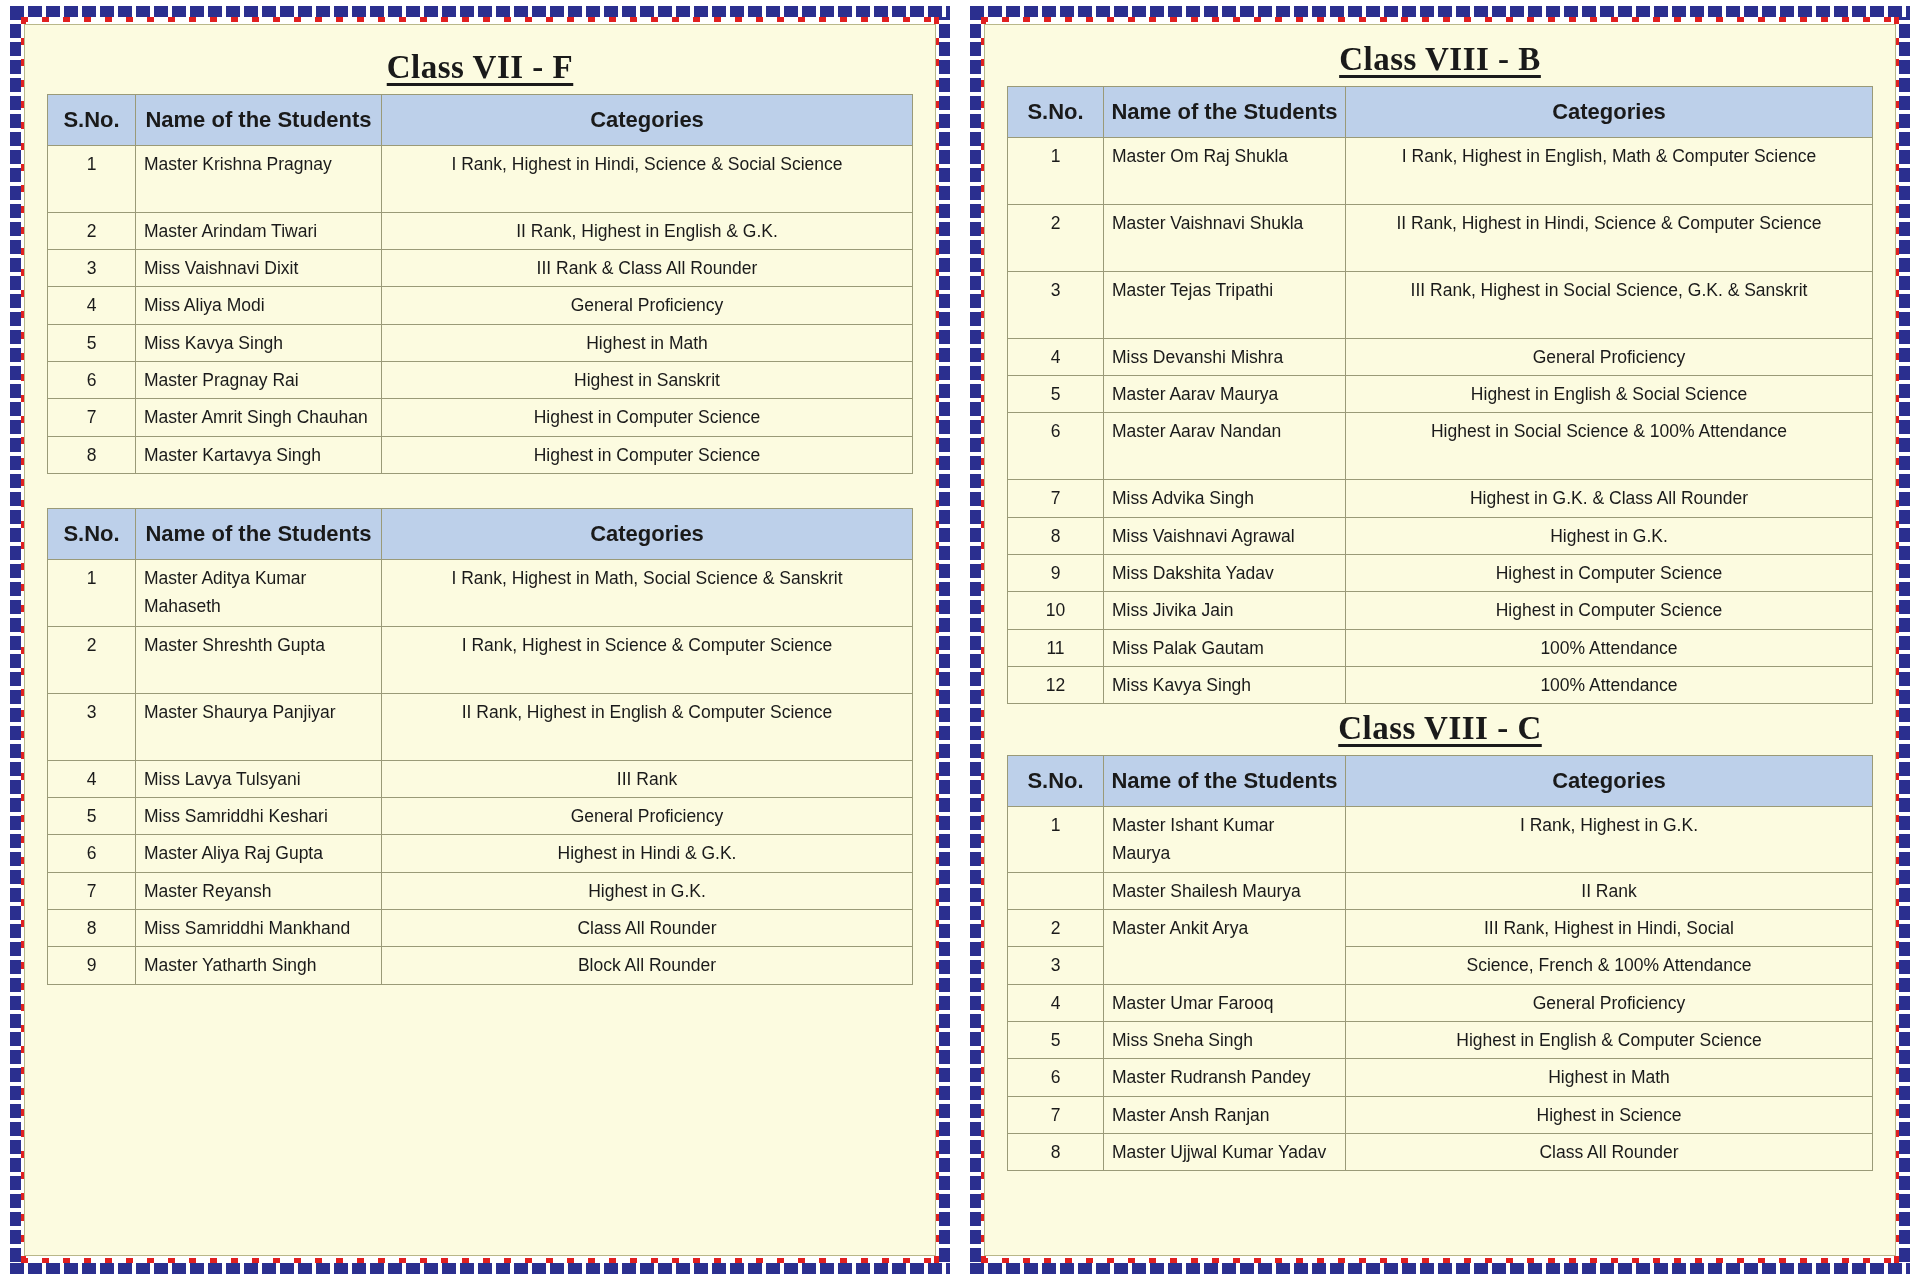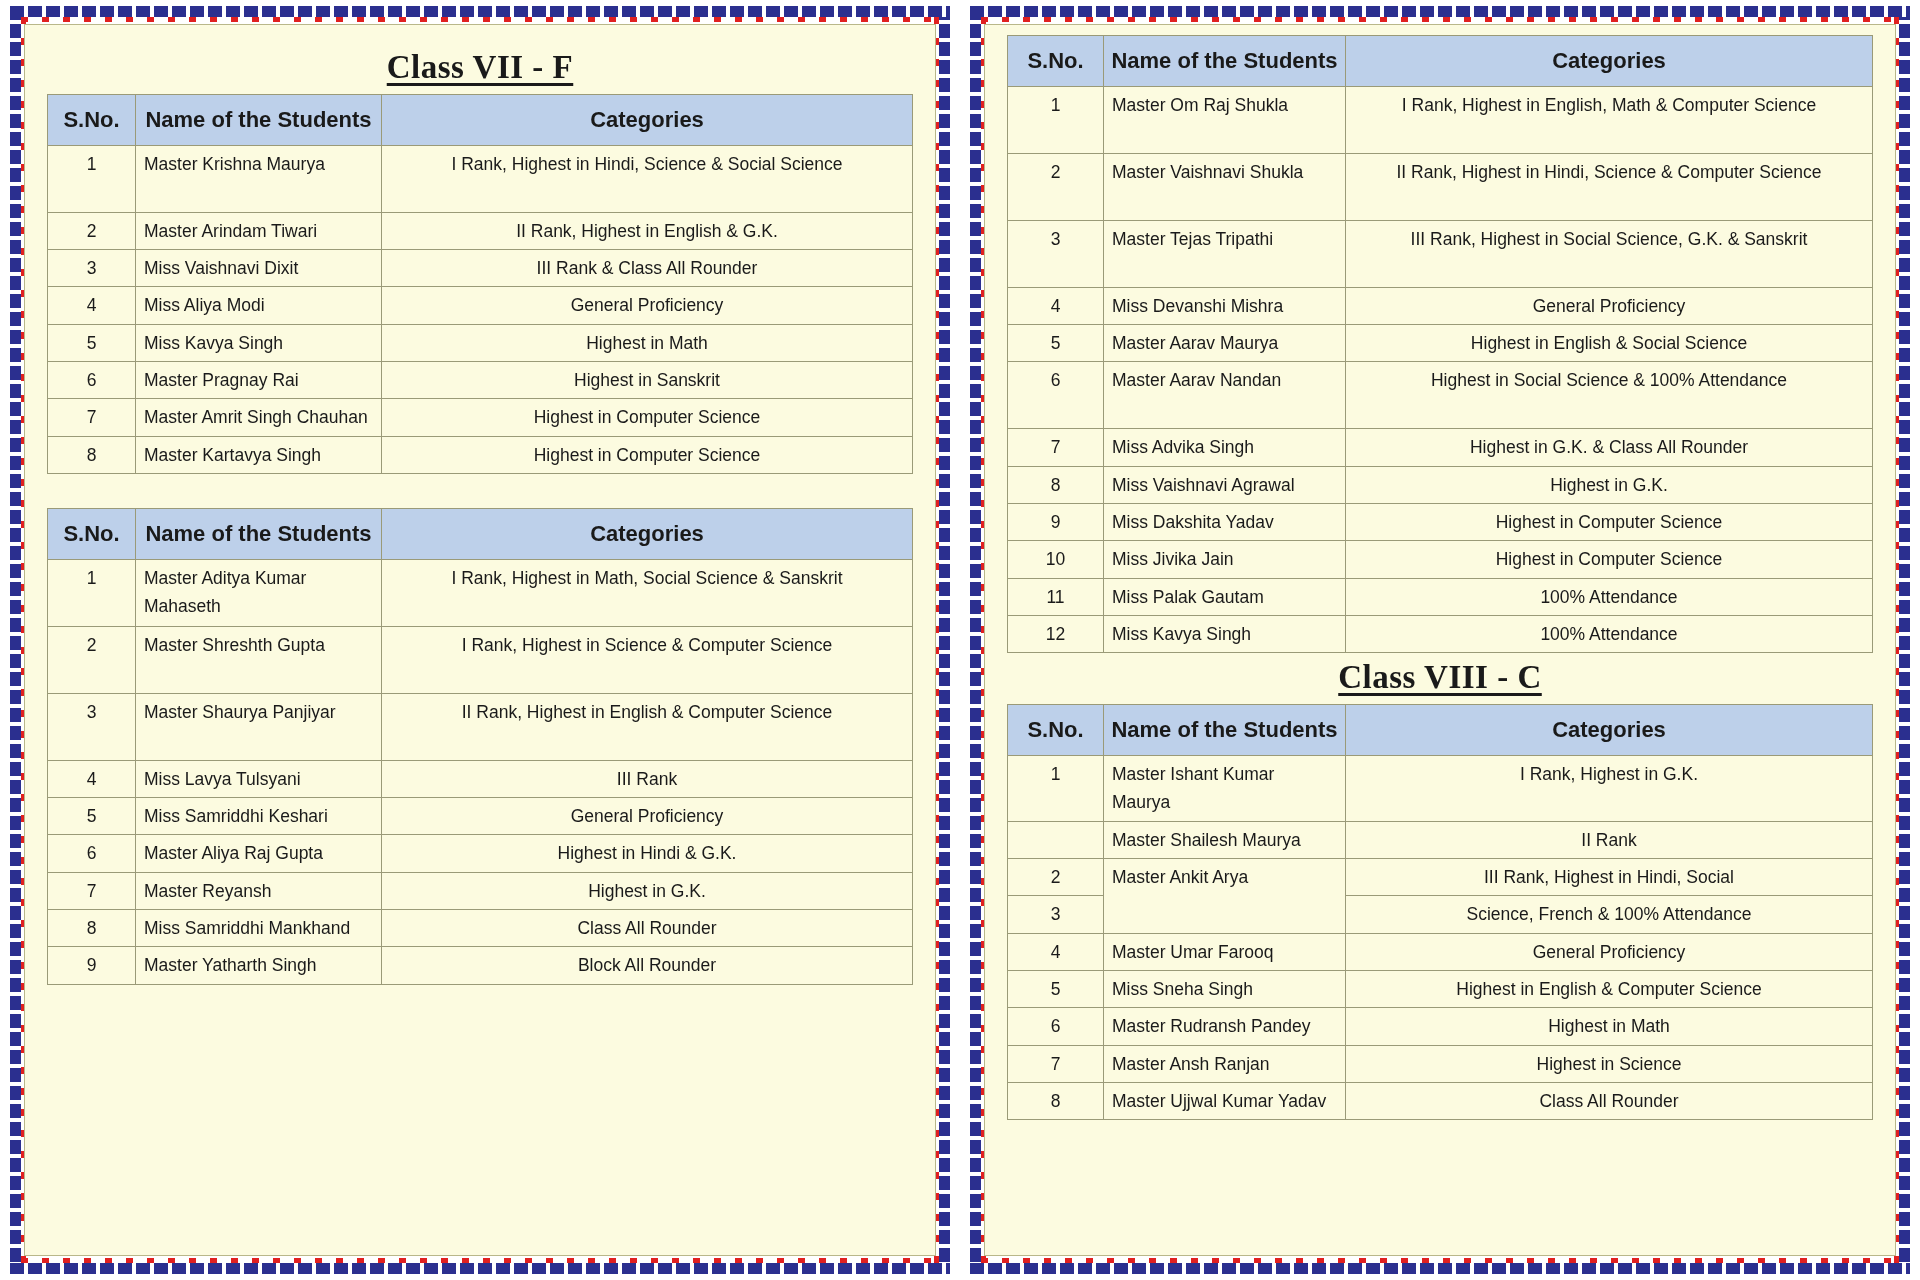--- a/index.html
+++ b/index.html
@@ -139,21 +139,21 @@
         <thead>
           <tr>
             <th>S.No.</th>
             <th>Name of the Students</th>
             <th>Categories</th>
           </tr>
         </thead>
         <tbody>
           <tr class="tall">
             <td class="sno">1</td>
-            <td class="name">Master Krishna Maurya</td>
+            <td class="name">Master Krishna Pragnay</td>
             <td class="cat">I Rank, Highest in Hindi, Science &amp; Social Science</td>
           </tr>
           <tr>
             <td class="sno">2</td>
             <td class="name">Master Arindam Tiwari</td>
             <td class="cat">II Rank, Highest in English &amp; G.K.</td>
           </tr>
           <tr>
             <td class="sno">3</td>
             <td class="name">Miss Vaishnavi Dixit</td>
@@ -254,20 +254,21 @@
 
     </div>
   </div>
 
   <div class="page page-right right">
     <div class="border-frame">
       <div class="border-inner"></div>
     </div>
     <div class="page-body">
 
+      <div class="class-title">Class VIII - B</div>
 
       <table class="awards">
         <colgroup>
             <col class="c-sno">
             <col class="c-name">
             <col class="c-cat">
           </colgroup>
         <thead>
           <tr>
             <th>S.No.</th>

